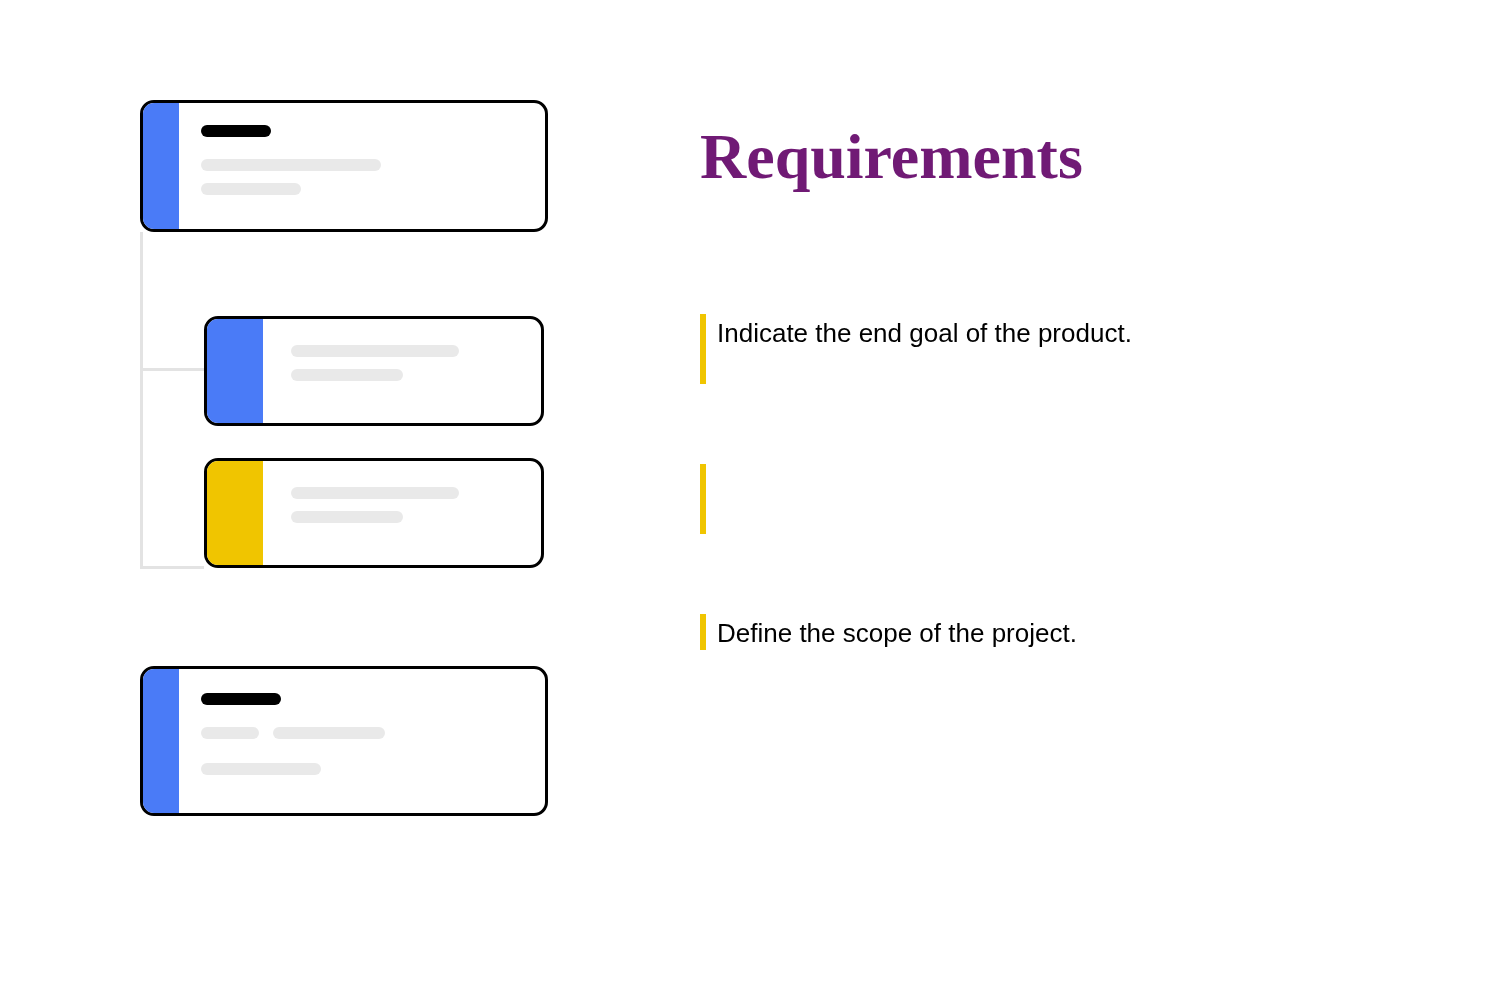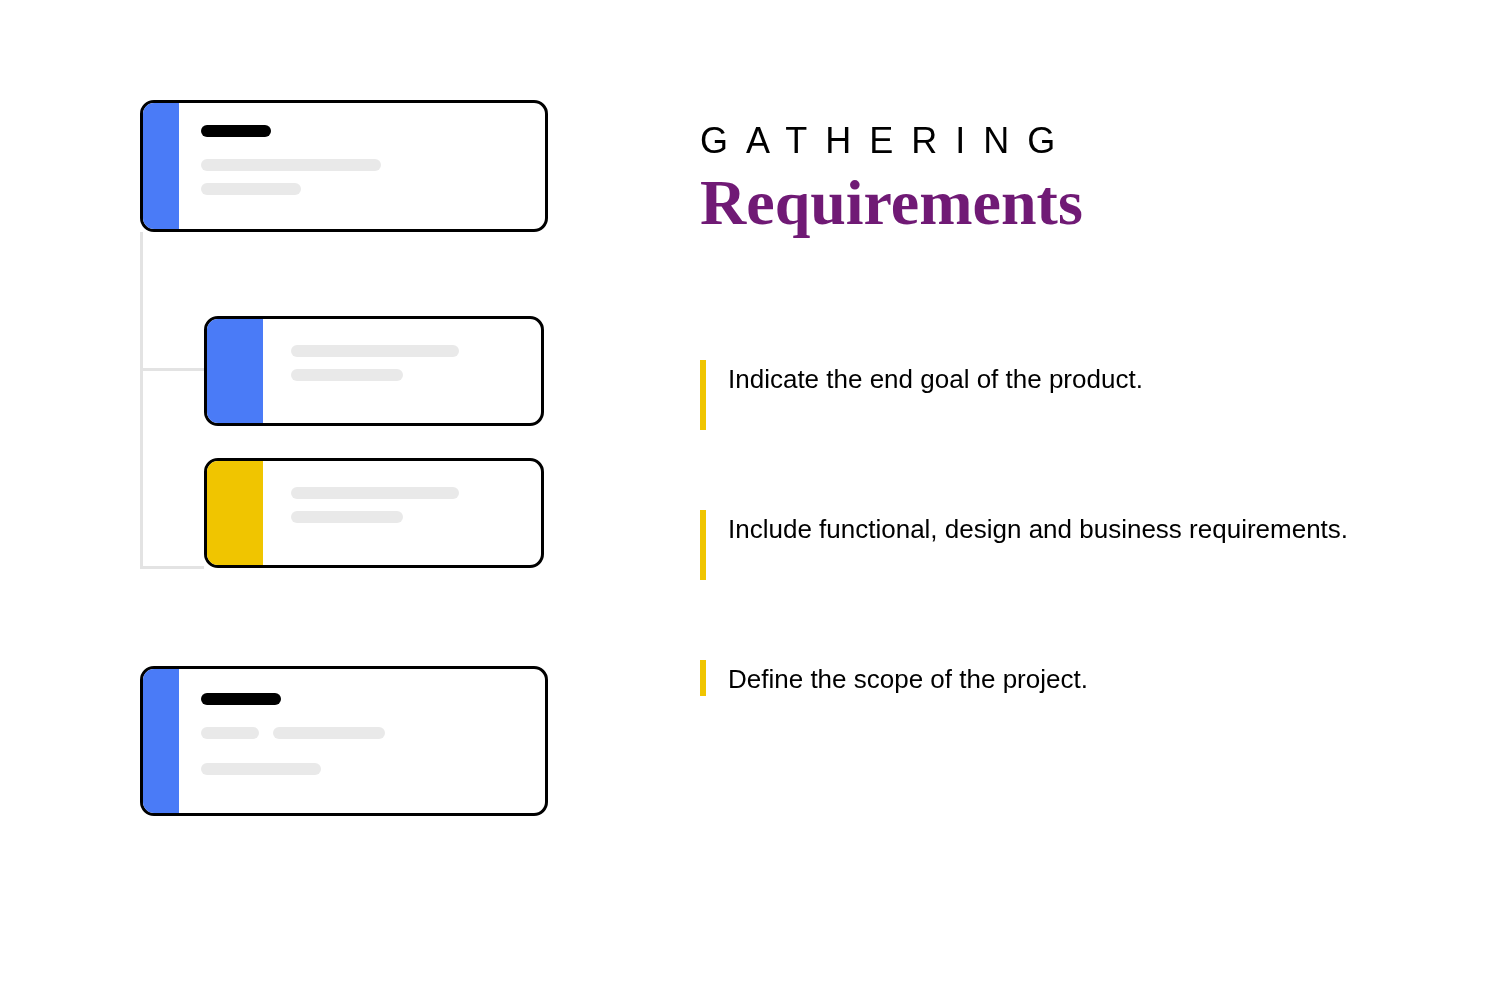--- a/index.html
+++ b/index.html
@@ -145,21 +145,21 @@
     }
     .title {
       font-size: 64px;
       font-weight: 700;
       font-family: Georgia, "Times New Roman", serif;
       color: #701a75;
       margin-bottom: 120px;
     }
     .bullet {
       display: flex;
-      gap: 22px;
+      gap: 11px;
       margin-bottom: 80px;
       align-items: flex-start;
     }
     .bullet:last-child {
       margin-bottom: 0;
     }
     .bullet-bar {
       width: 6px;
       background: #f0c500;
       flex-shrink: 0;
@@ -217,29 +217,27 @@
           <div class="bar bar-grey chip2"></div>
         </div>
         <div class="row">
           <div class="bar bar-grey chip3"></div>
         </div>
       </div>
     </div>
   </div>
 
   <div class="right-col">
-    <div class="eyebrow">GATHERING</div>
     <div class="title">Requirements</div>
 
     <div class="bullet">
       <div class="bullet-bar h2"></div>
       <div class="bullet-text">Indicate the end goal of the product.</div>
     </div>
     <div class="bullet">
       <div class="bullet-bar h2"></div>
-      <div class="bullet-text">Include functional, design and business requirements.</div>
     </div>
     <div class="bullet">
       <div class="bullet-bar h1"></div>
       <div class="bullet-text">Define the scope of the project.</div>
     </div>
   </div>
 </div>
 
 </body></html>

